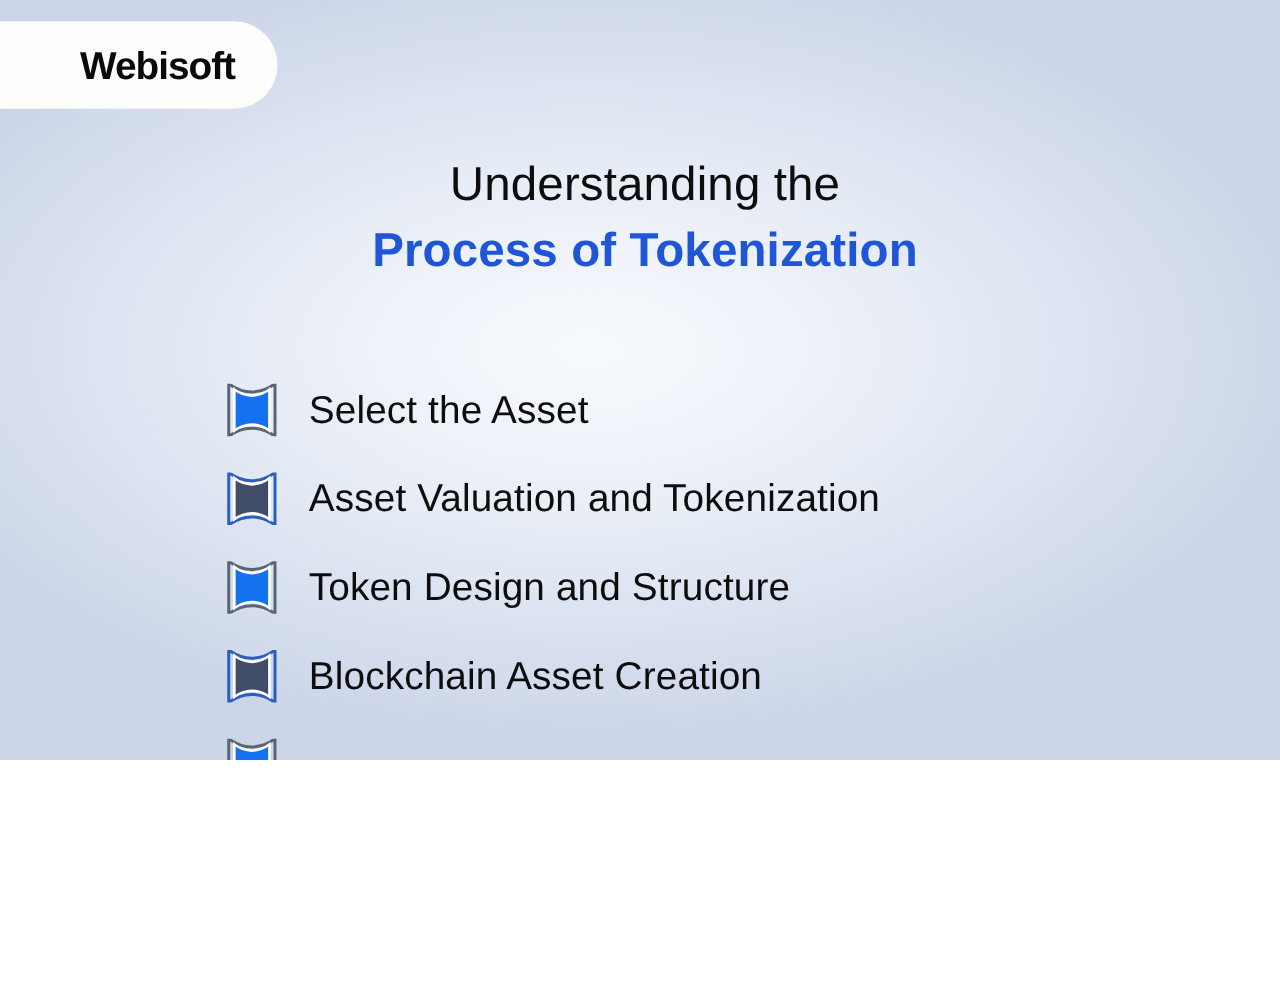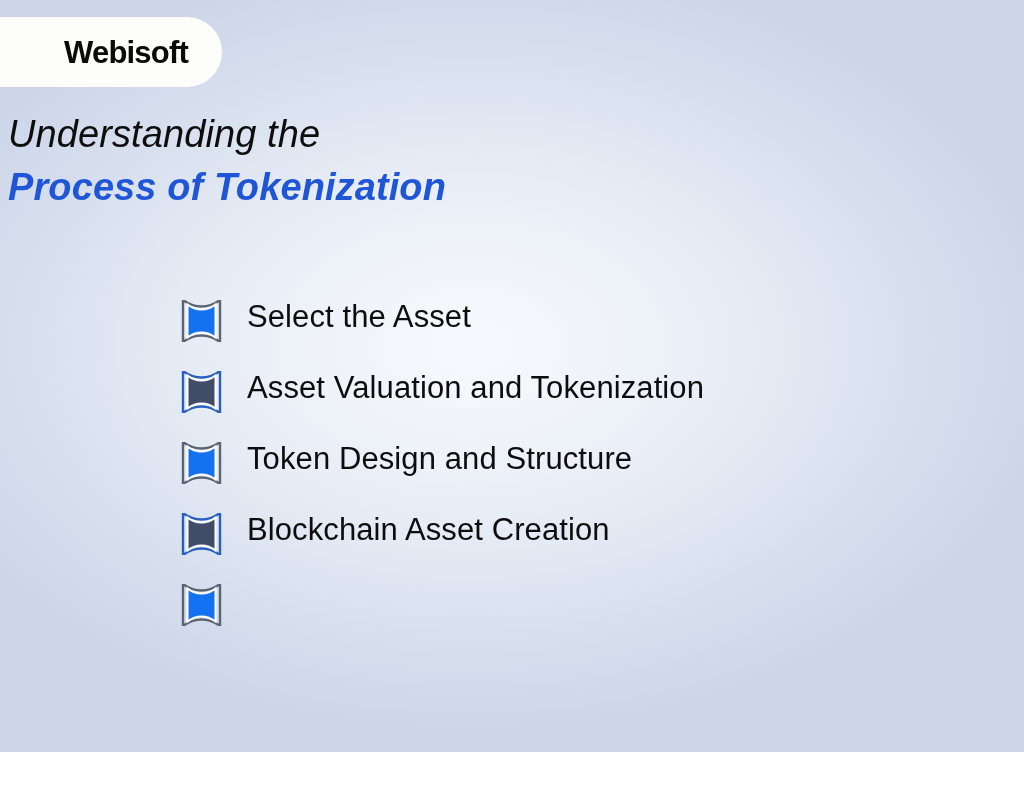--- a/index.html
+++ b/index.html
@@ -9,21 +9,21 @@
   body {
     width: 1024px;
     height: 800px;
     font-family: "Liberation Sans", sans-serif;
     overflow: hidden;
   }
 
   #slide {
     position: relative;
     width: 1024px;
-    height: 752px;
+    height: 608px;
     background:
       radial-gradient(ellipse 58% 52% at 46% 46%,
         #f7fafd 0%,
         #eef2f9 28%,
         #e4eaf4 52%,
         #d8e0ef 74%,
         #ccd5e8 100%);
     overflow: hidden;
   }
 
@@ -46,24 +46,24 @@
     font-size: 31px;
     font-weight: bold;
     color: #0a0a0a;
     letter-spacing: -0.8px;
     line-height: 1;
   }
 
   
   #title-block {
     position: absolute;
-    top: 112px;
+    top: 126px;
     left: 0;
     width: 1024px;
-    font-style: italic;
+    text-align: center;
   }
   #title-line1 {
     font-size: 38px;
     font-weight: normal;
     color: #0d0d0d;
     line-height: 1.18;
     letter-spacing: 0.1px;
     margin-left: 8px;
   }
   #title-line2 {
@@ -78,21 +78,21 @@
 
   
   #steps-list {
     position: absolute;
     left: 178px;
     top: 300px;
     width: 800px;
   }
   .step-row {
     display: flex;
-    align-items: flex-start;
+    align-items: center;
     height: 56px;
     margin-bottom: 15px;
   }
   .step-icon {
     width: 47px;
     height: 42px;
     flex: 0 0 47px;
     display: block;
   }
   .step-label {

